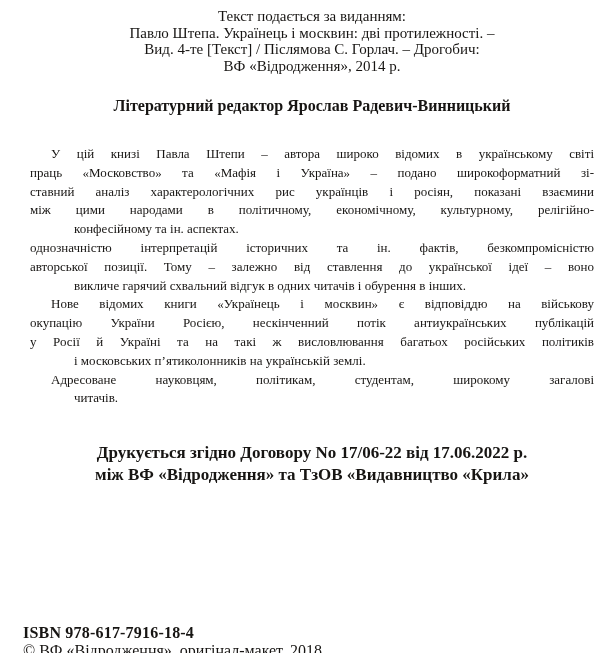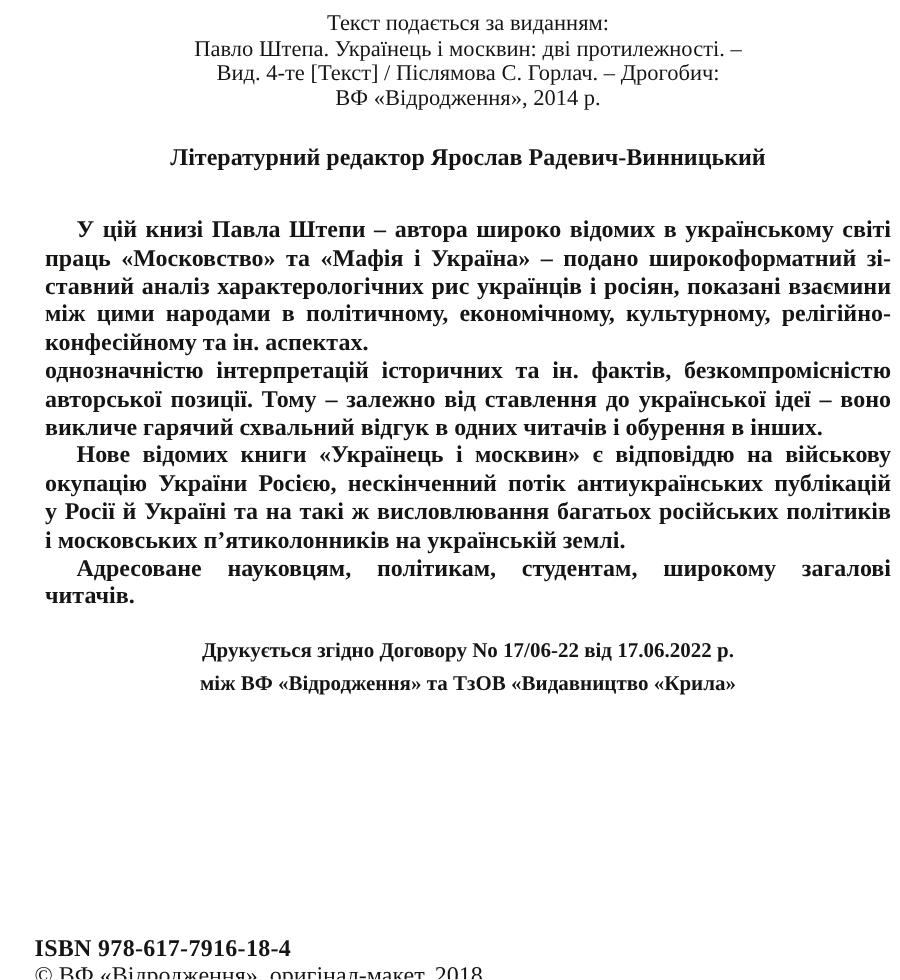--- a/index.html
+++ b/index.html
@@ -29,36 +29,35 @@
   }
   .editor {
     margin-top: 22px;
     text-align: center;
     font-size: 16px;
     line-height: 19px;
     font-weight: bold;
   }
   .annotation {
     margin-top: 30px;
-    font-size: 16px;
-    font-weight: bold;
+    font-size: 13px;
   }
   .para { margin: 0; }
   .line {
     line-height: 18.8px;
     text-align: justify;
     text-align-last: justify;
   }
   .line.first { text-indent: 21px; }
-  .line.last  { text-align-last: left; }
+  .line.last  { text-align-last: left; margin-left: 44px; }
   .agreement {
-    margin-top: 16px;
+    margin-top: 34px;
     text-align: center;
     font-weight: 700;
-    font-size: 14px;
+    font-size: 17px;
   }
   .agr-line {
     line-height: 22px;
     white-space: nowrap;
   }
   .footer {
     position: absolute;
     top: 624px;
     left: 23px;
     right: 4px;

